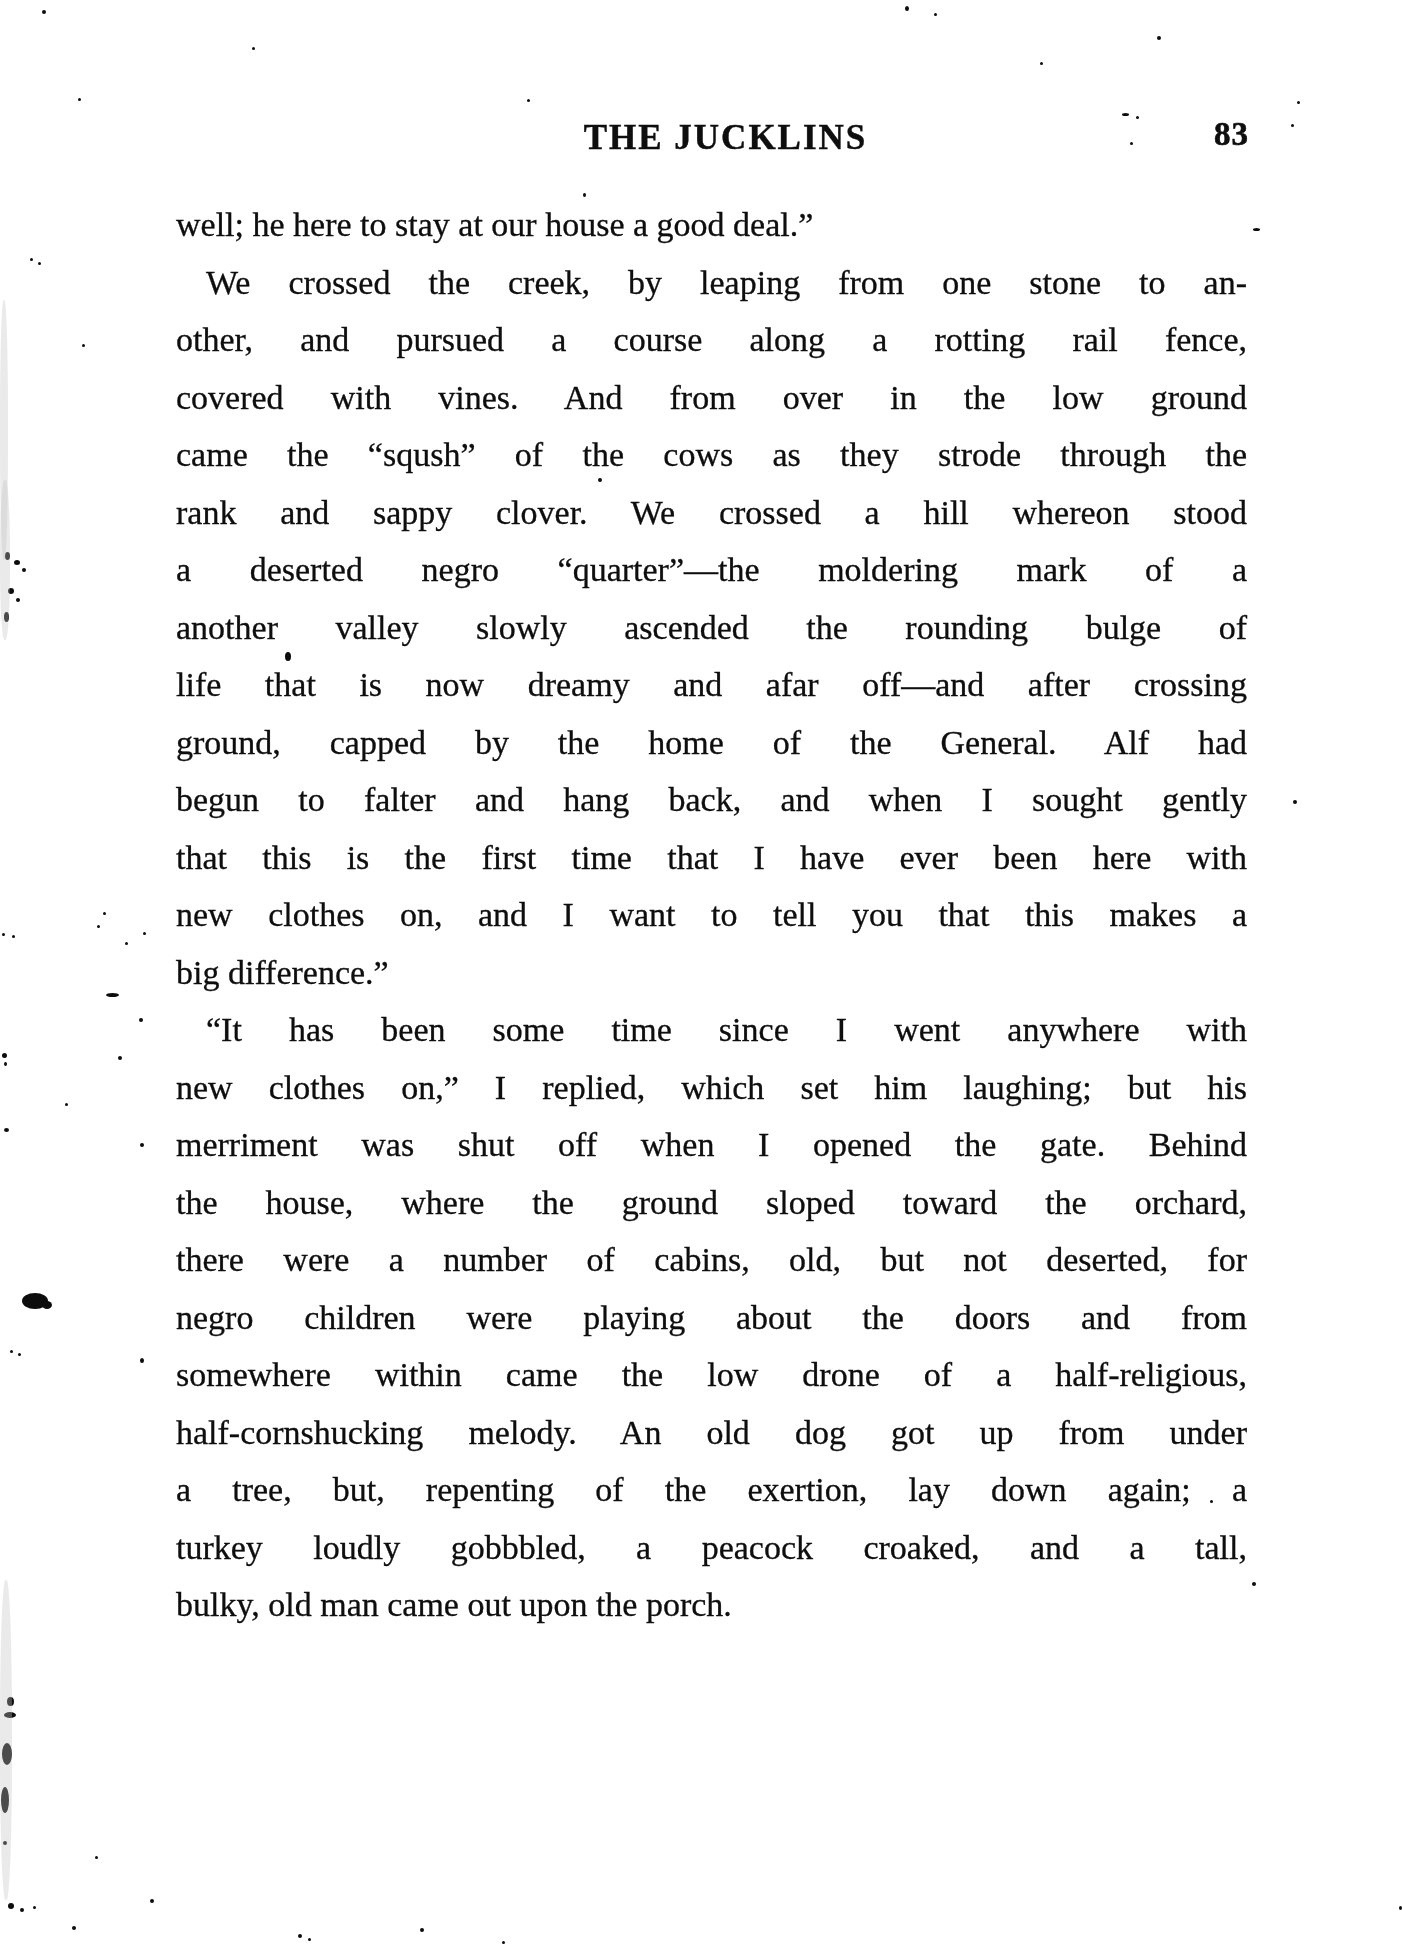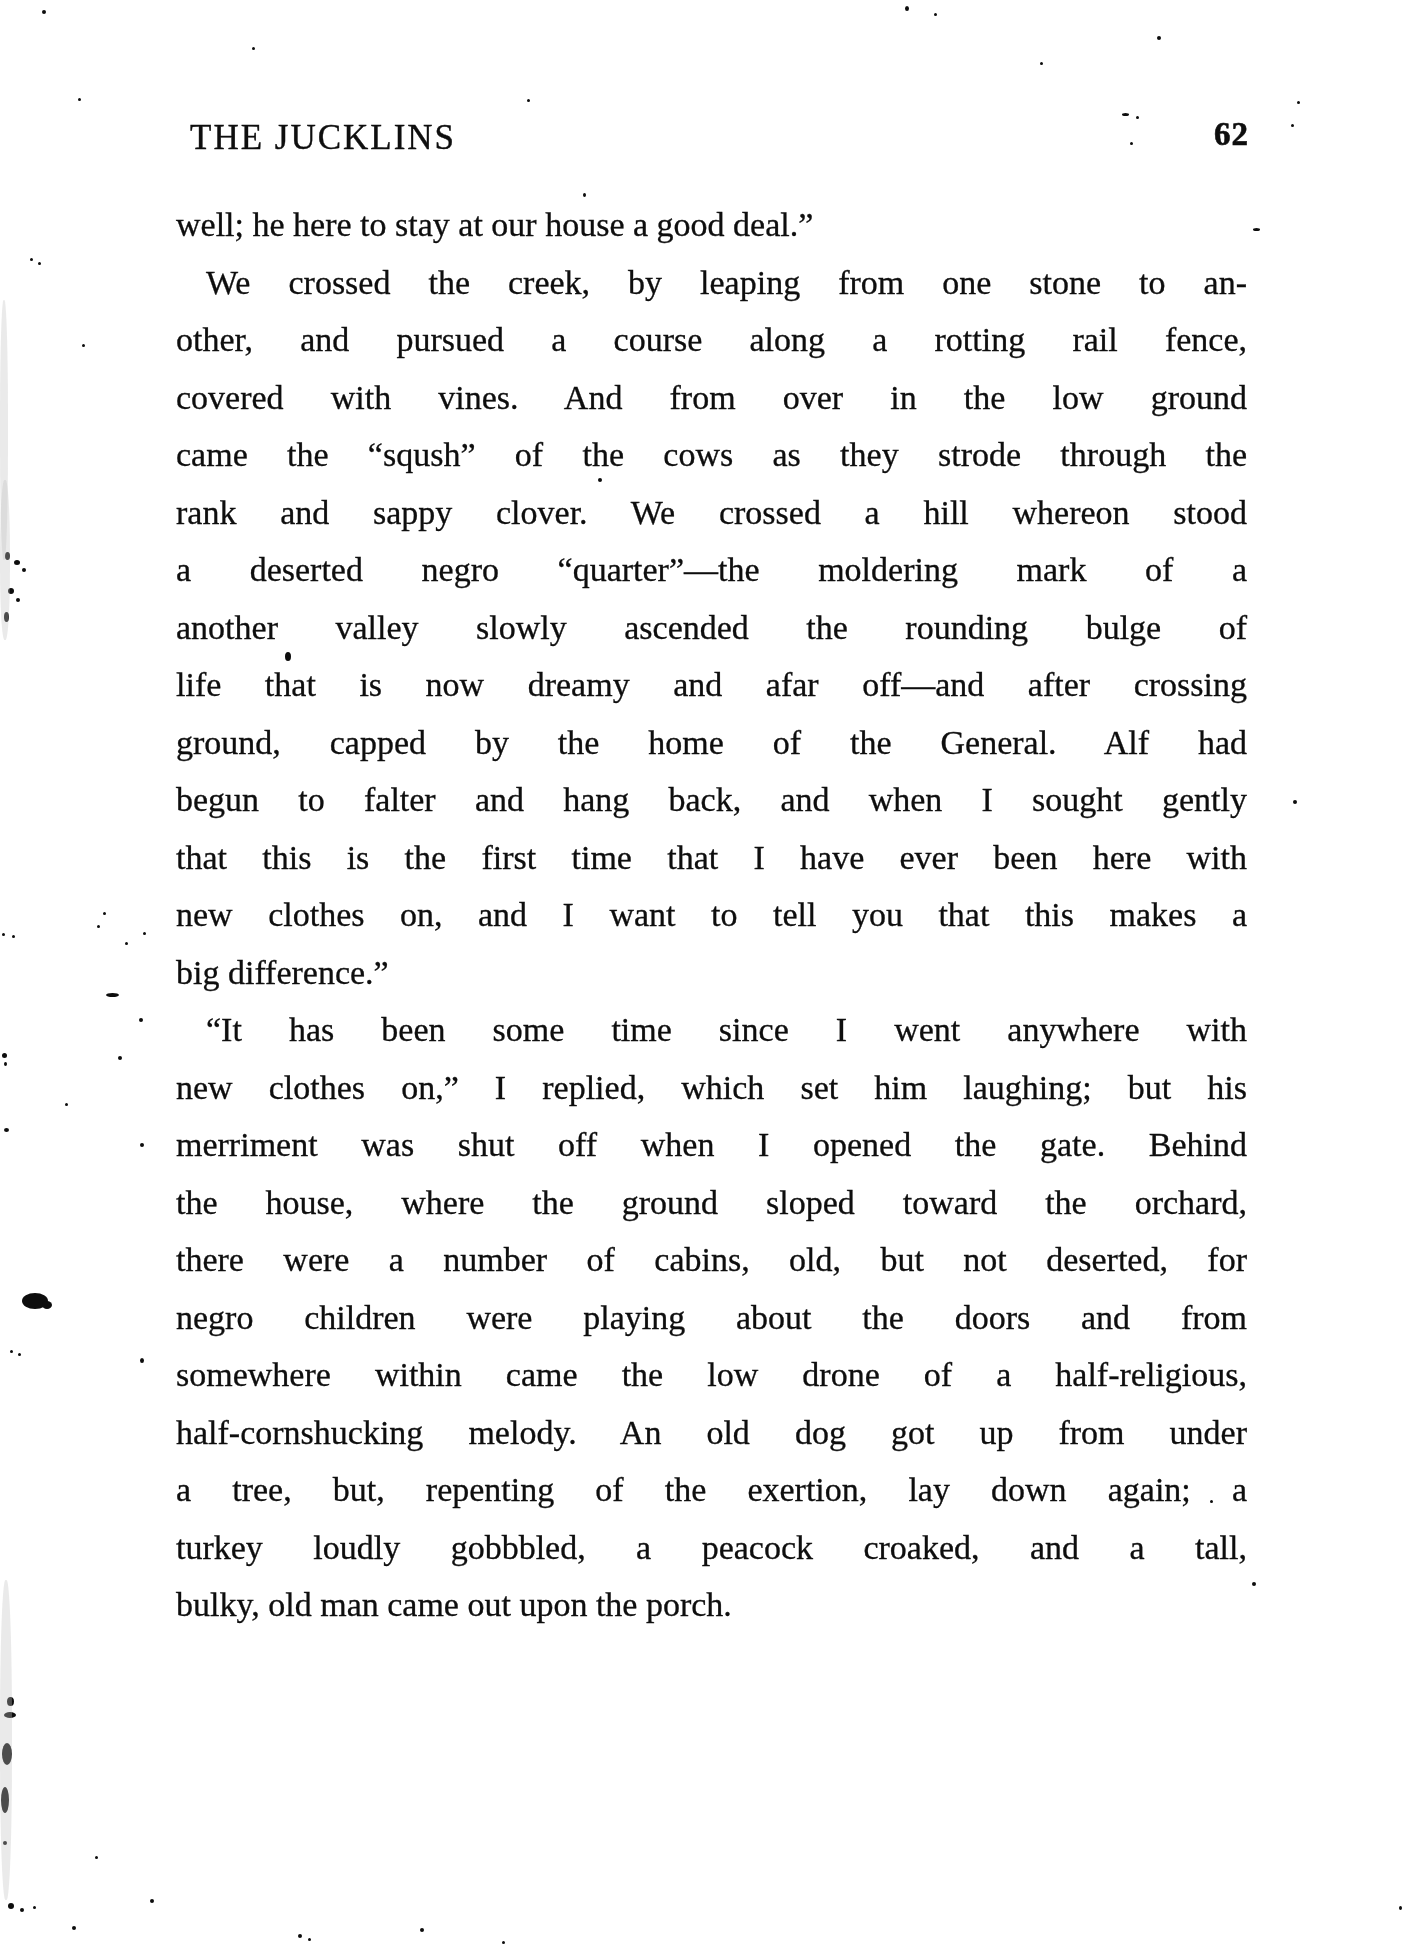--- a/index.html
+++ b/index.html
@@ -7,23 +7,23 @@
     position:relative;
     width:1402px; height:1951px;
     background:#ffffff;
     overflow:hidden;
     font-family:"Liberation Serif", serif;
     color:#0e0e0e;
   }
   .running-title {
     position:absolute;
     top:118px; left:176px; width:1071px;
-    text-align:left;
+    text-align:center;
     transform:translateX(14px);
-    font-size:35px; font-weight:normal;
+    font-size:35px; font-weight:bold;
     letter-spacing:2px;
     -webkit-text-stroke:0.4px #0e0e0e;
   }
   .page-number {
     position:absolute;
     top:116px; left:1214px;
     font-size:33px; font-weight:bold;
     letter-spacing:1px;
     -webkit-text-stroke:0.6px #0e0e0e;
   }
@@ -40,21 +40,21 @@
   .speck { position:absolute; background:#0d0d0d; border-radius:50%; }
   .smudge { position:absolute; background:#c2c2c2; opacity:0.35; border-radius:45%; }
 </style>
 </head>
 <body>
 
 <div class="page">
 
   <div class="running-title">THE JUCKLINS</div>
 
-  <div class="page-number">62</div>
+  <div class="page-number">83</div>
 
   <div class="body-text" id="body-text">
       <div class="line no-just">well; he here to stay at our house a good deal.”</div>
       <div class="line indent">We crossed the creek, by leaping from one stone to an-</div>
       <div class="line">other, and pursued a course along a rotting rail fence,</div>
       <div class="line">covered with vines.  And from over in the low ground</div>
       <div class="line">came the “sqush” of the cows as they strode through the</div>
       <div class="line">rank and sappy clover.  We crossed a hill whereon stood</div>
       <div class="line">a deserted negro “quarter”—the moldering mark of a</div>
       <div class="line">another valley slowly ascended the rounding bulge of</div>

